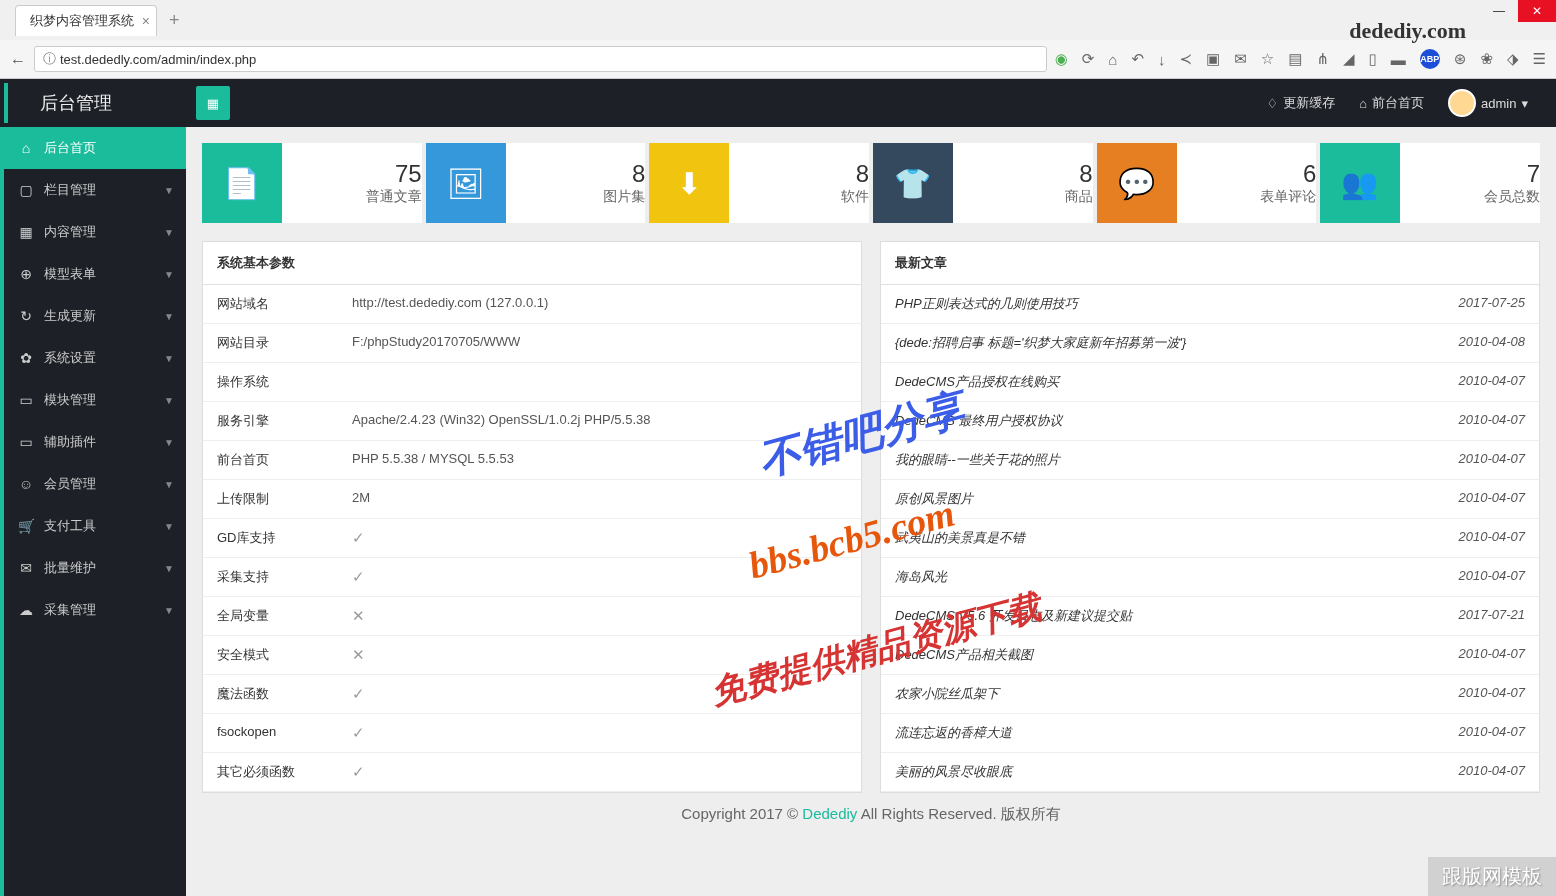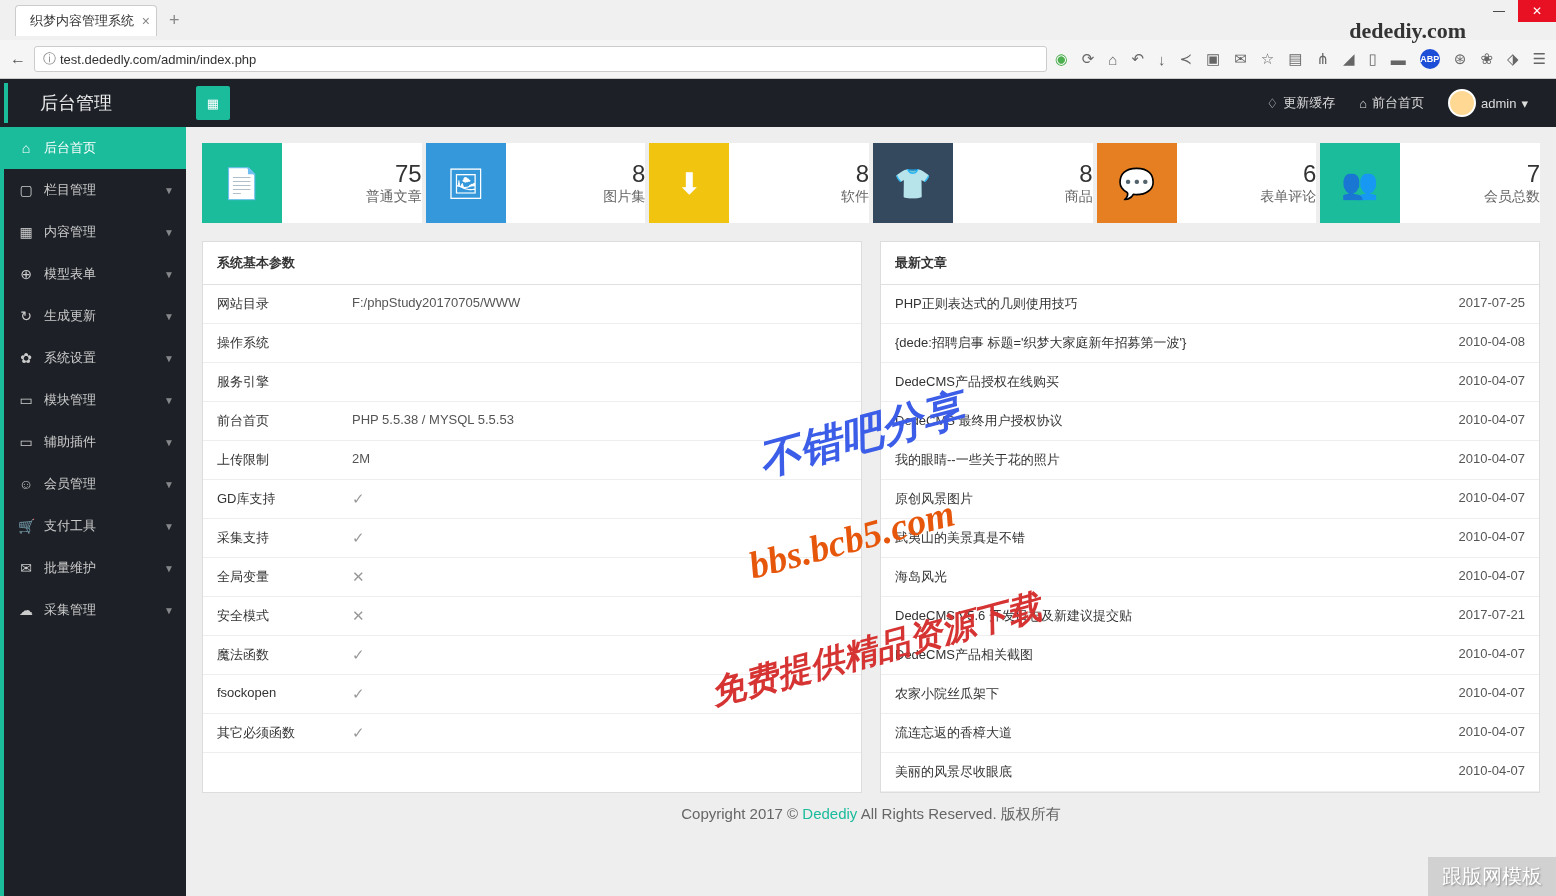--- a/index.html
+++ b/index.html
@@ -54,21 +54,21 @@
 .stat-label { color: #666; font-size: 14px; }
 
 .panels { display: flex; gap: 18px; }
 .panel { flex: 1; background: #fff; border: 1px solid #ddd; }
 .panel-header { background: #fff; padding: 12px 14px; font-weight: bold; border-bottom: 1px solid #e0e0e0; font-size: 13px; }
 .param-row { display: flex; border-bottom: 1px solid #eee; padding: 10px 14px; font-size: 13px; }
 .param-label { width: 135px; color: #333; }
 .param-value { color: #555; flex: 1; }
 .check { color: #999; font-size: 15px; }
 .cross { color: #999; font-size: 15px; }
-.article-row { display: flex; border-bottom: 1px solid #eee; padding: 10px 14px; font-size: 13px; }
+.article-row { display: flex; border-bottom: 1px solid #eee; padding: 10px 14px; font-size: 13px; font-style: italic; }
 .article-title { flex: 1; color: #333; cursor: pointer; }
 .article-date { color: #555; }
 
 .footer { text-align: center; padding: 12px; color: #666; background: #eee; font-size: 15px; }
 .footer a { color: #1abc9c; text-decoration: none; }
 
 .watermark { position: absolute; color: #3b5de7; font-family: "STXingkai","KaiTi",cursive; font-size: 42px; font-weight: bold; font-style: italic; transform: rotate(-15deg); pointer-events: none; z-index: 5; }
 .wm1 { left: 570px; top: 280px; }
 .wm2 { left: 560px; top: 390px; color: #e6570c; font-size: 38px; }
 .wm3 { left: 520px; top: 500px; color: #d63333; font-size: 34px; }
@@ -254,28 +254,33 @@
               <div class="stat-label">会员总数</div>
             </div>
           </div>
         </div>
 
       <div class="panels">
         <div class="panel">
           <div class="panel-header">系统基本参数</div>
           <div id="param-rows">
               <div class="param-row">
+                <div class="param-label">网站域名</div>
+                <div class="param-value ">http://test.dedediy.com (127.0.0.1)</div>
+              </div>
+              <div class="param-row">
                 <div class="param-label">网站目录</div>
                 <div class="param-value ">F:/phpStudy20170705/WWW</div>
               </div>
               <div class="param-row">
                 <div class="param-label">操作系统</div>
               </div>
               <div class="param-row">
                 <div class="param-label">服务引擎</div>
+                <div class="param-value ">Apache/2.4.23 (Win32) OpenSSL/1.0.2j PHP/5.5.38</div>
               </div>
               <div class="param-row">
                 <div class="param-label">前台首页</div>
                 <div class="param-value ">PHP 5.5.38 / MYSQL 5.5.53</div>
               </div>
               <div class="param-row">
                 <div class="param-label">上传限制</div>
                 <div class="param-value ">2M</div>
               </div>
               <div class="param-row">

